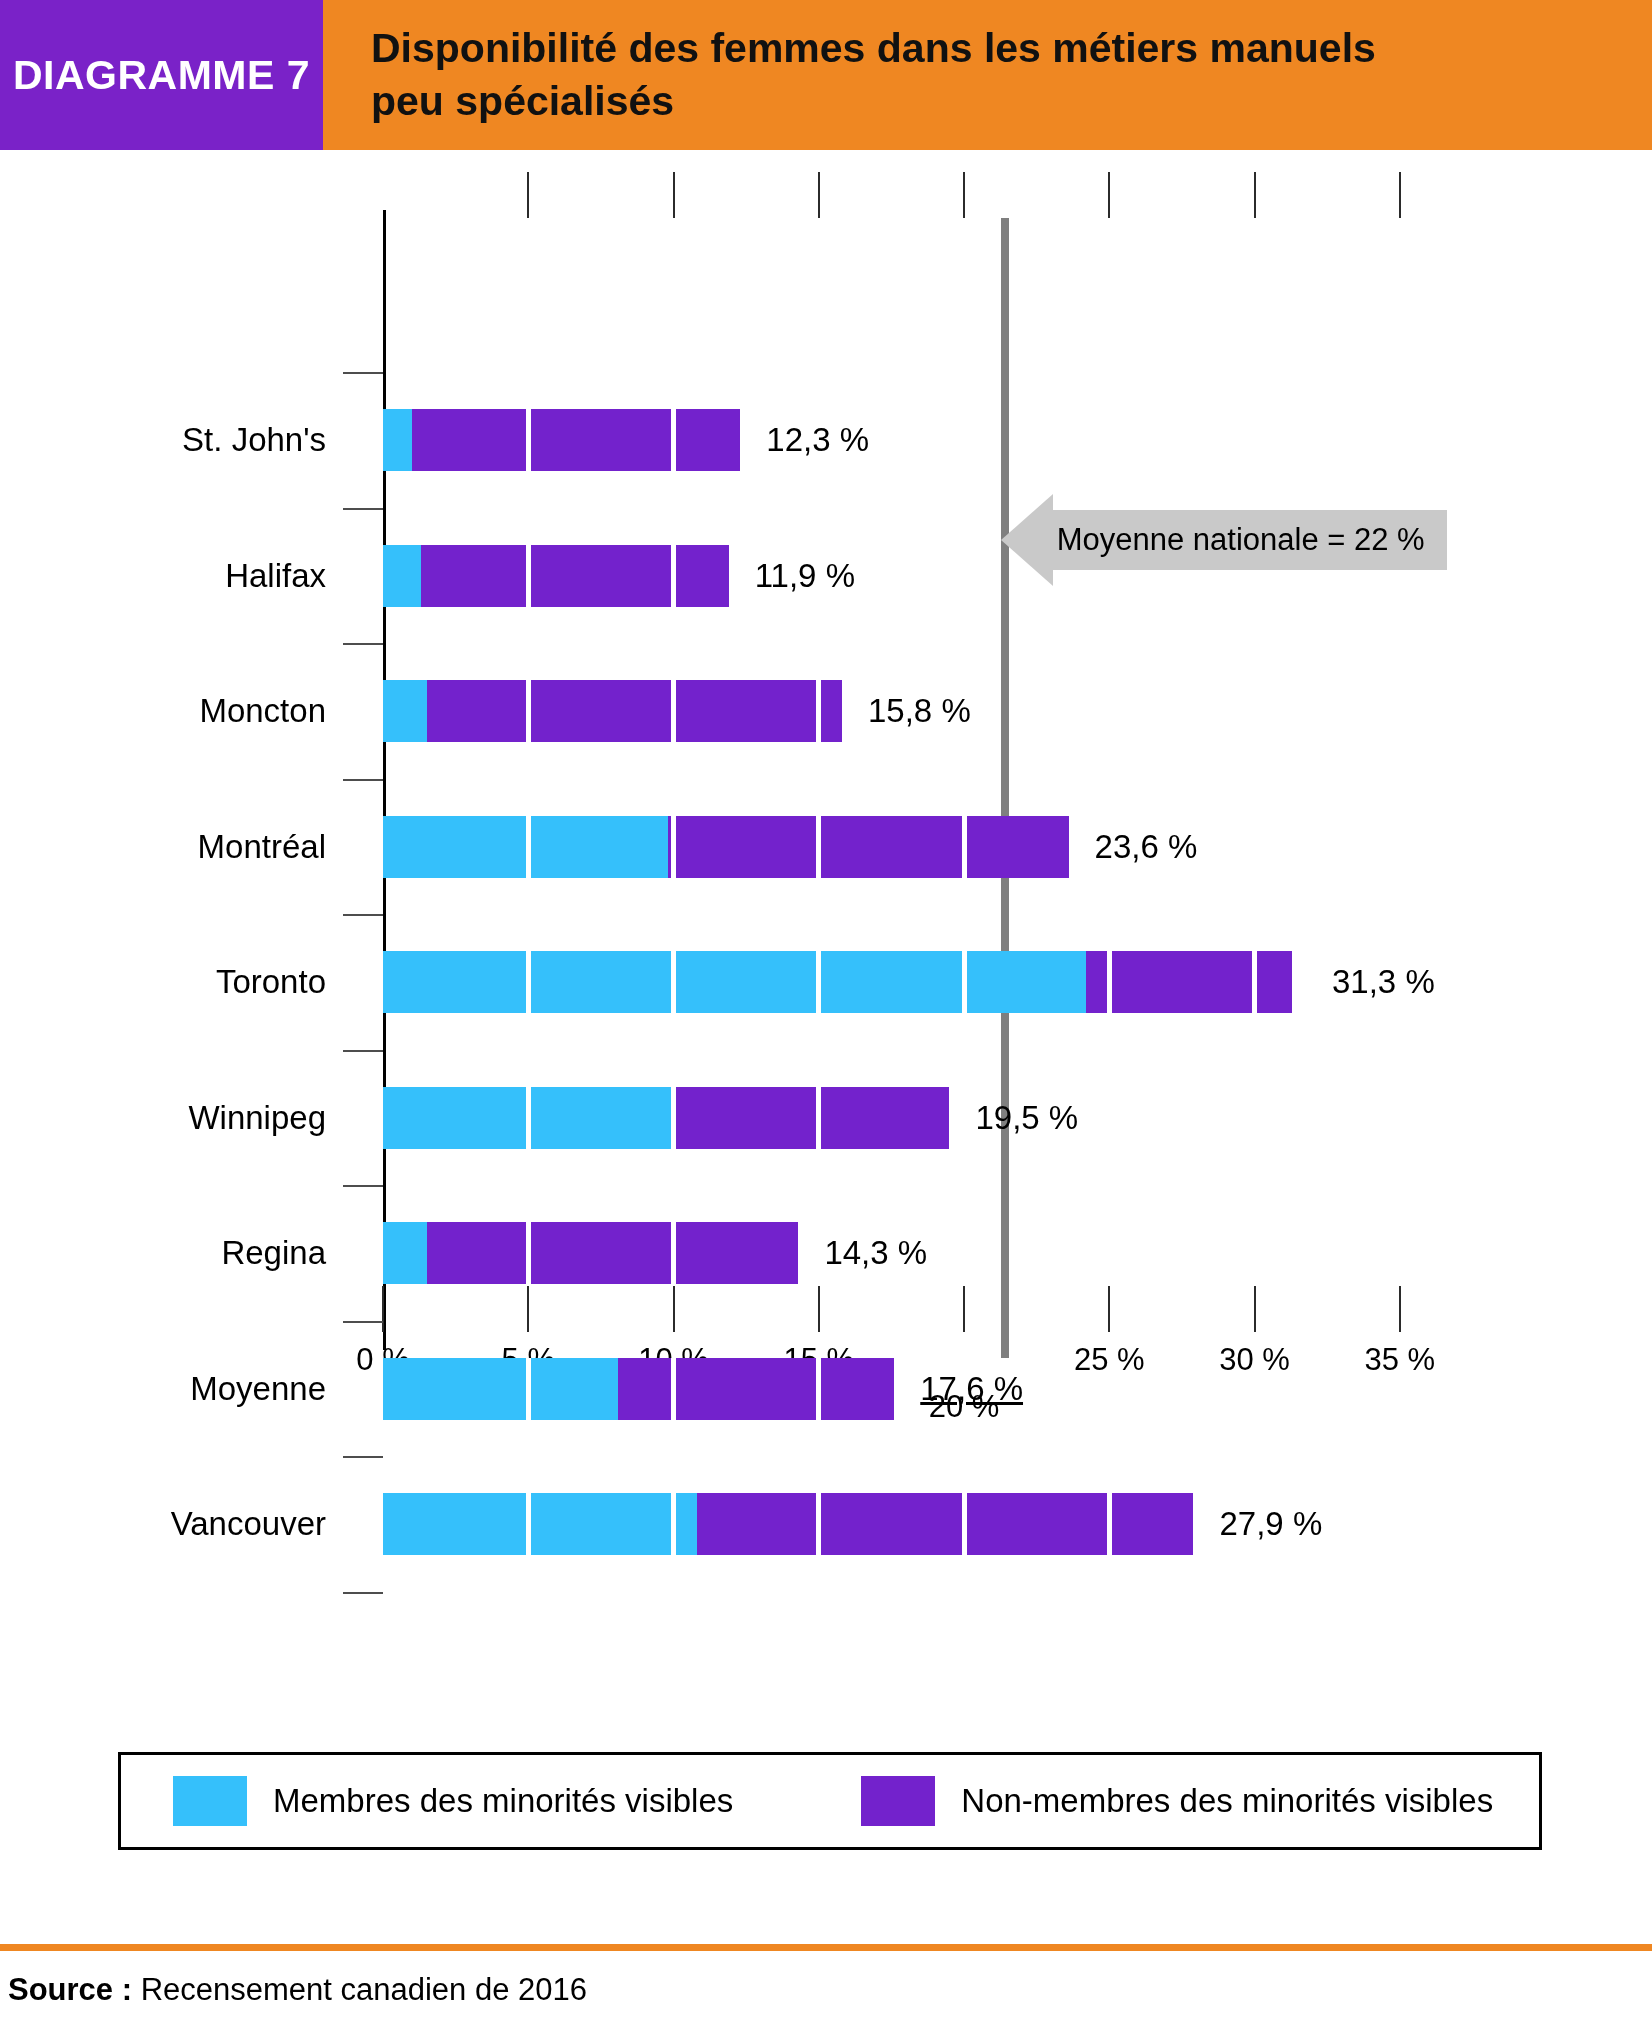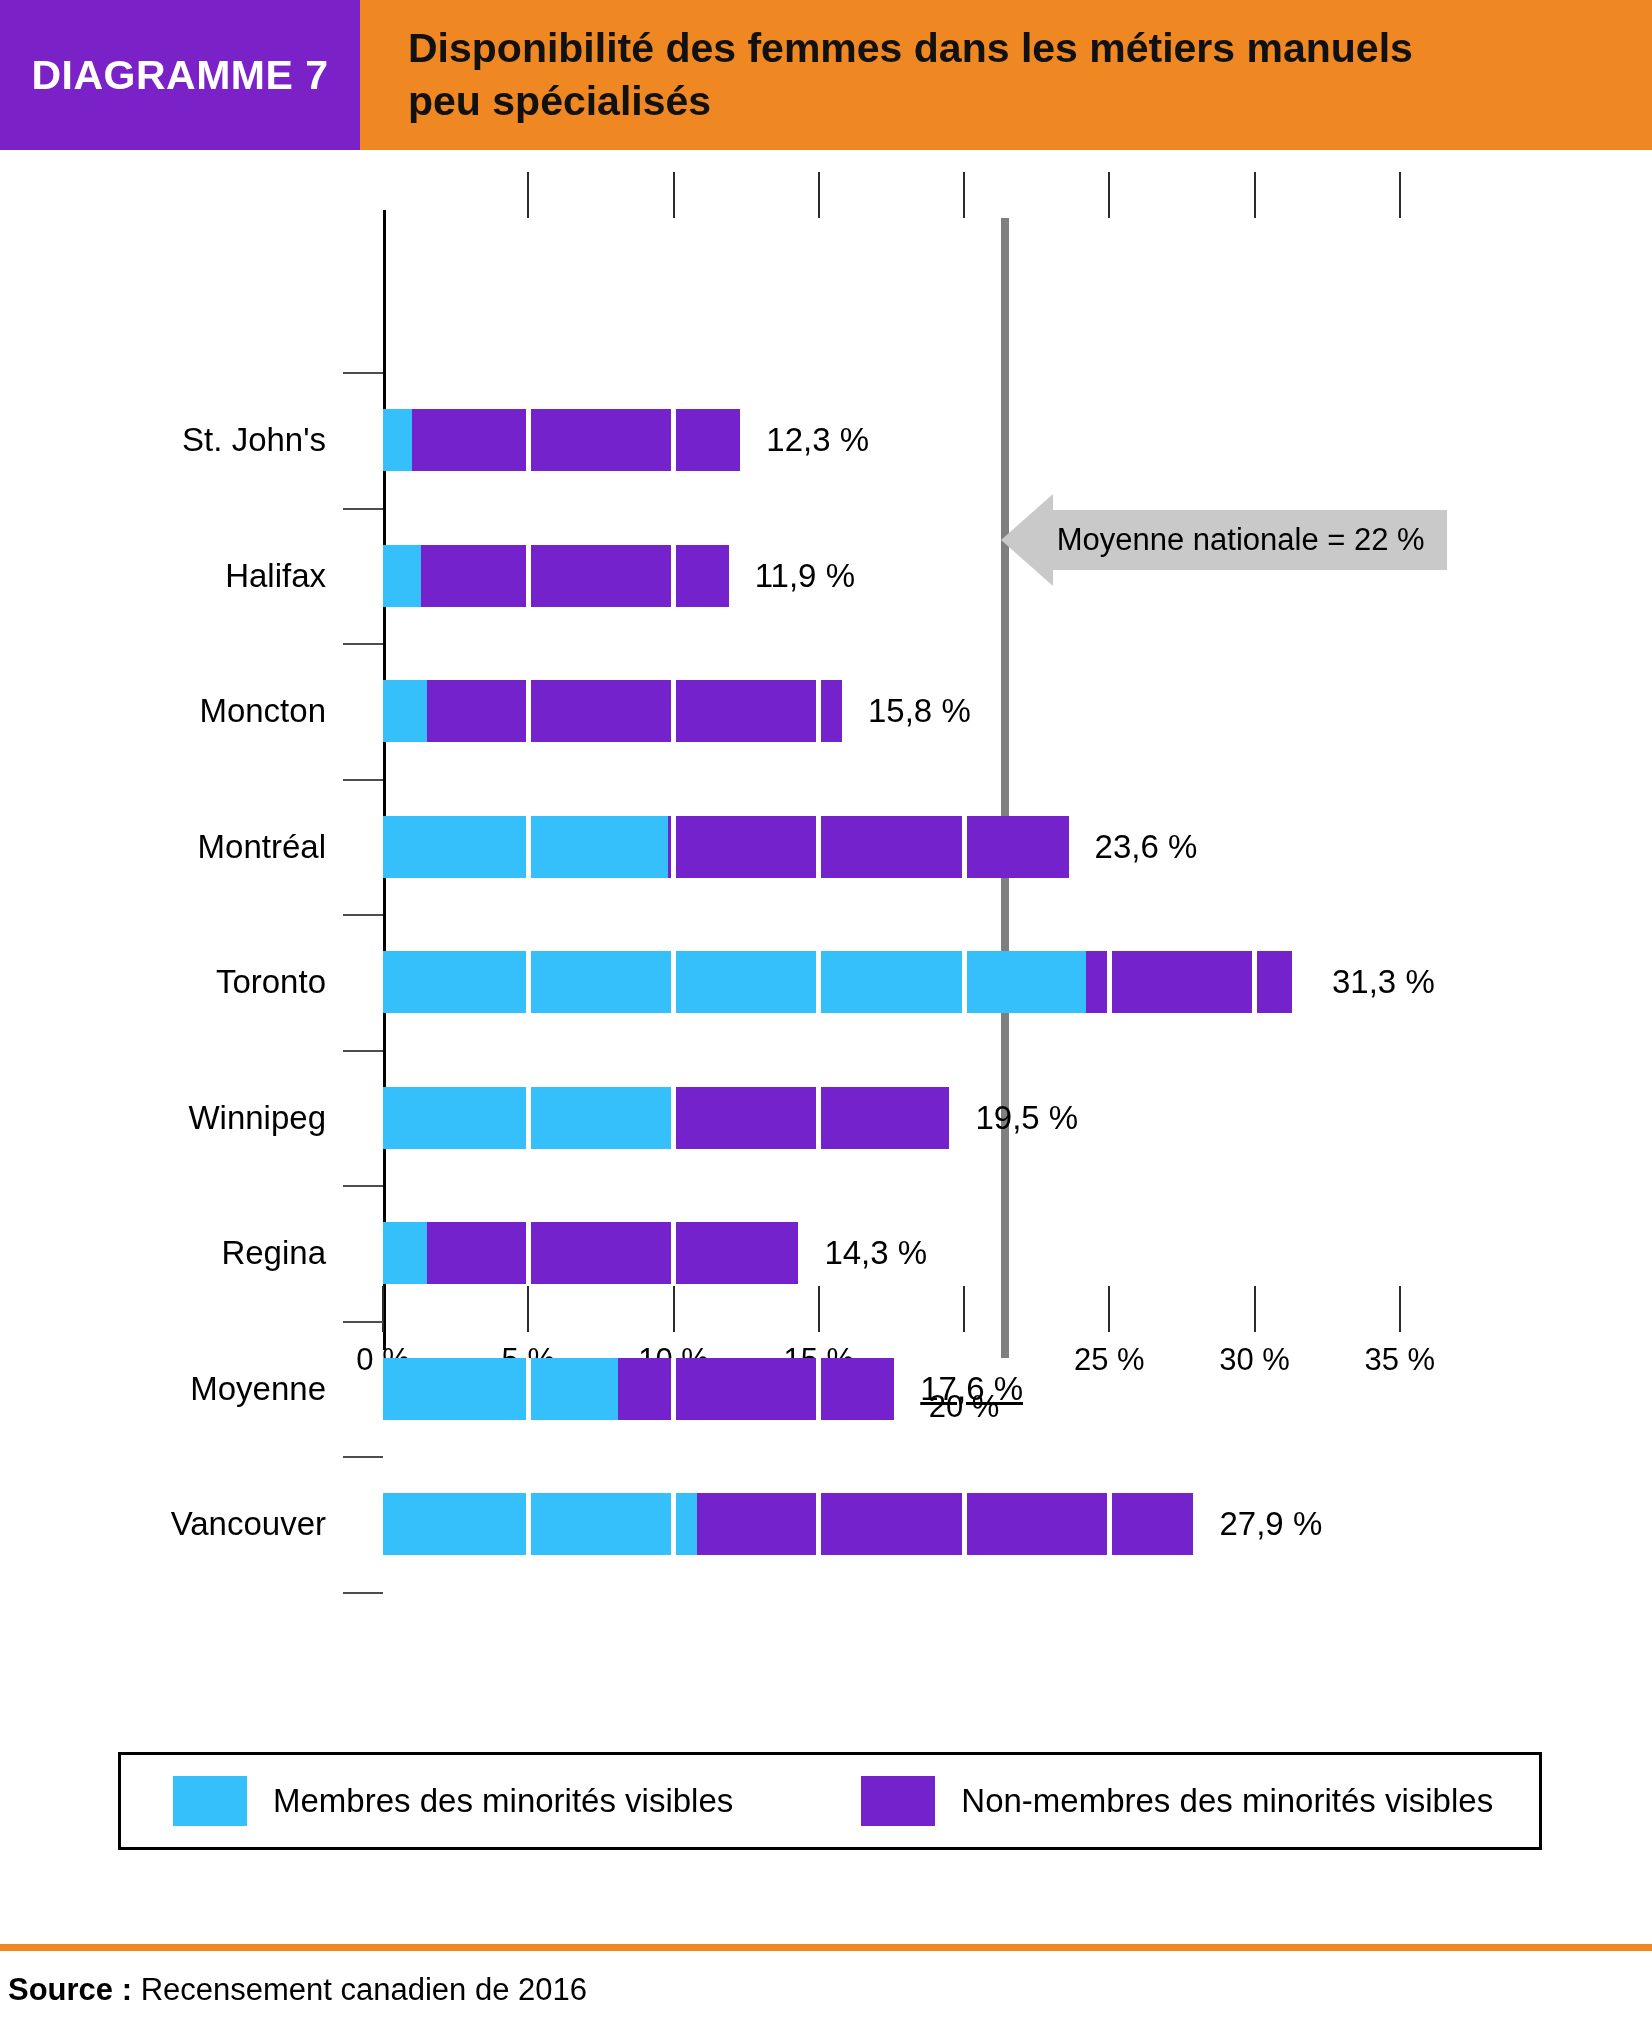--- a/index.html
+++ b/index.html
@@ -11,21 +11,21 @@
     position:relative;
     overflow:hidden;
   }
 
   
   .header{
     position:absolute;left:0;top:0;width:1652px;height:150px;
     display:flex;align-items:stretch;
   }
   .header-badge{
-    width:360px;background:#7a22c8;
+    width:323px;background:#7a22c8;
     display:flex;align-items:center;justify-content:center;
     color:#fff;font-weight:bold;font-size:41px;letter-spacing:.5px;
     font-family:"Liberation Sans", sans-serif;
   }
   .header-title-wrap{
     flex:1;background:#ef8722;
     display:flex;align-items:center;
     padding:0 0 0 48px;
   }
   .header-title{

